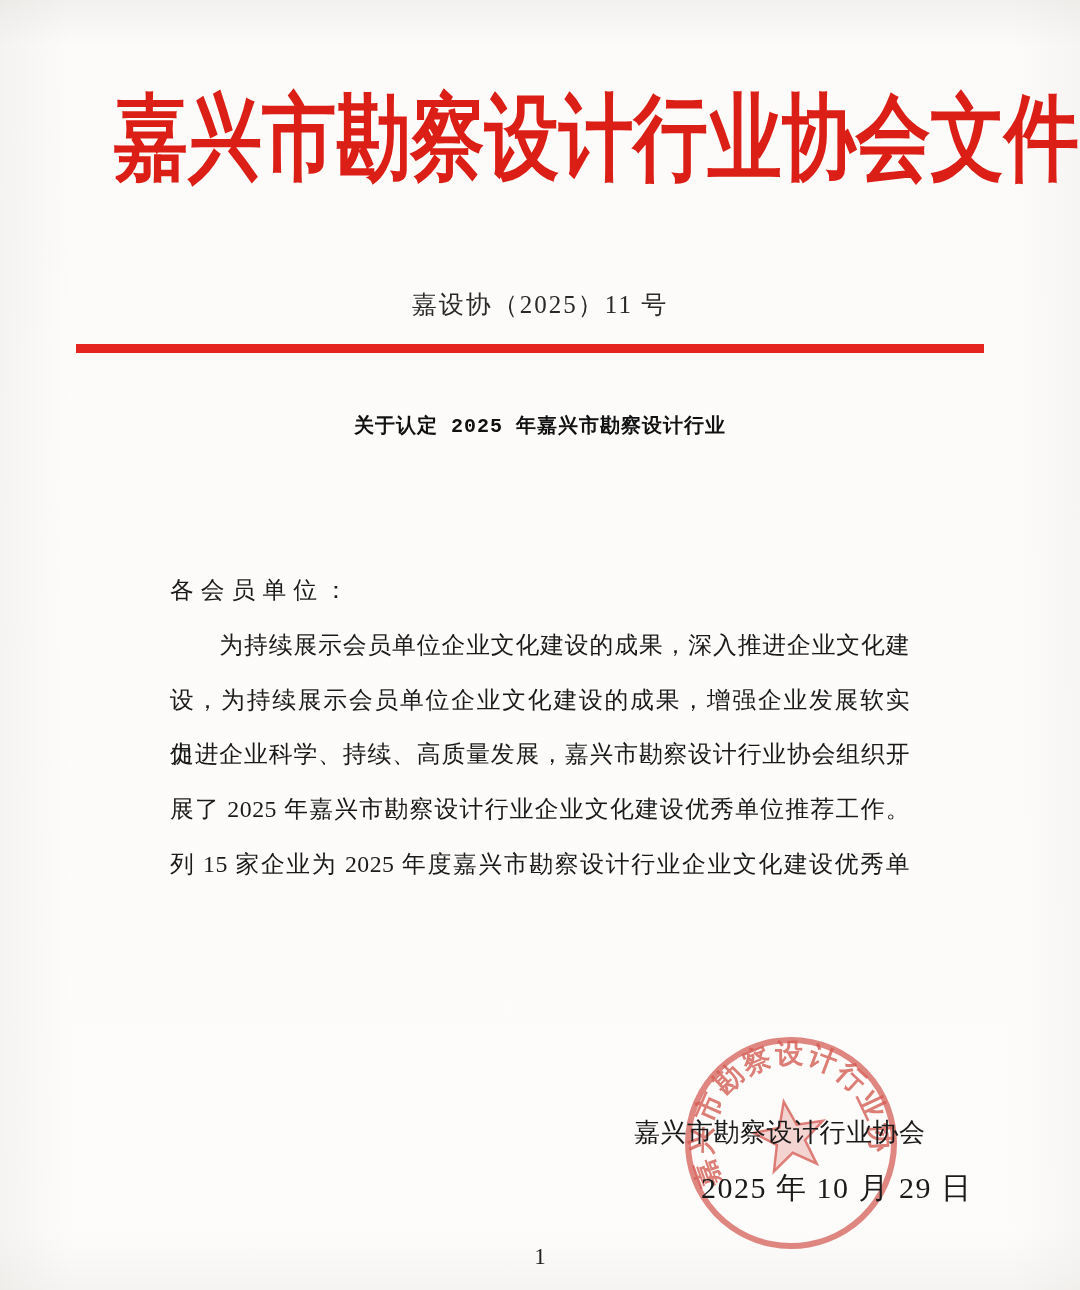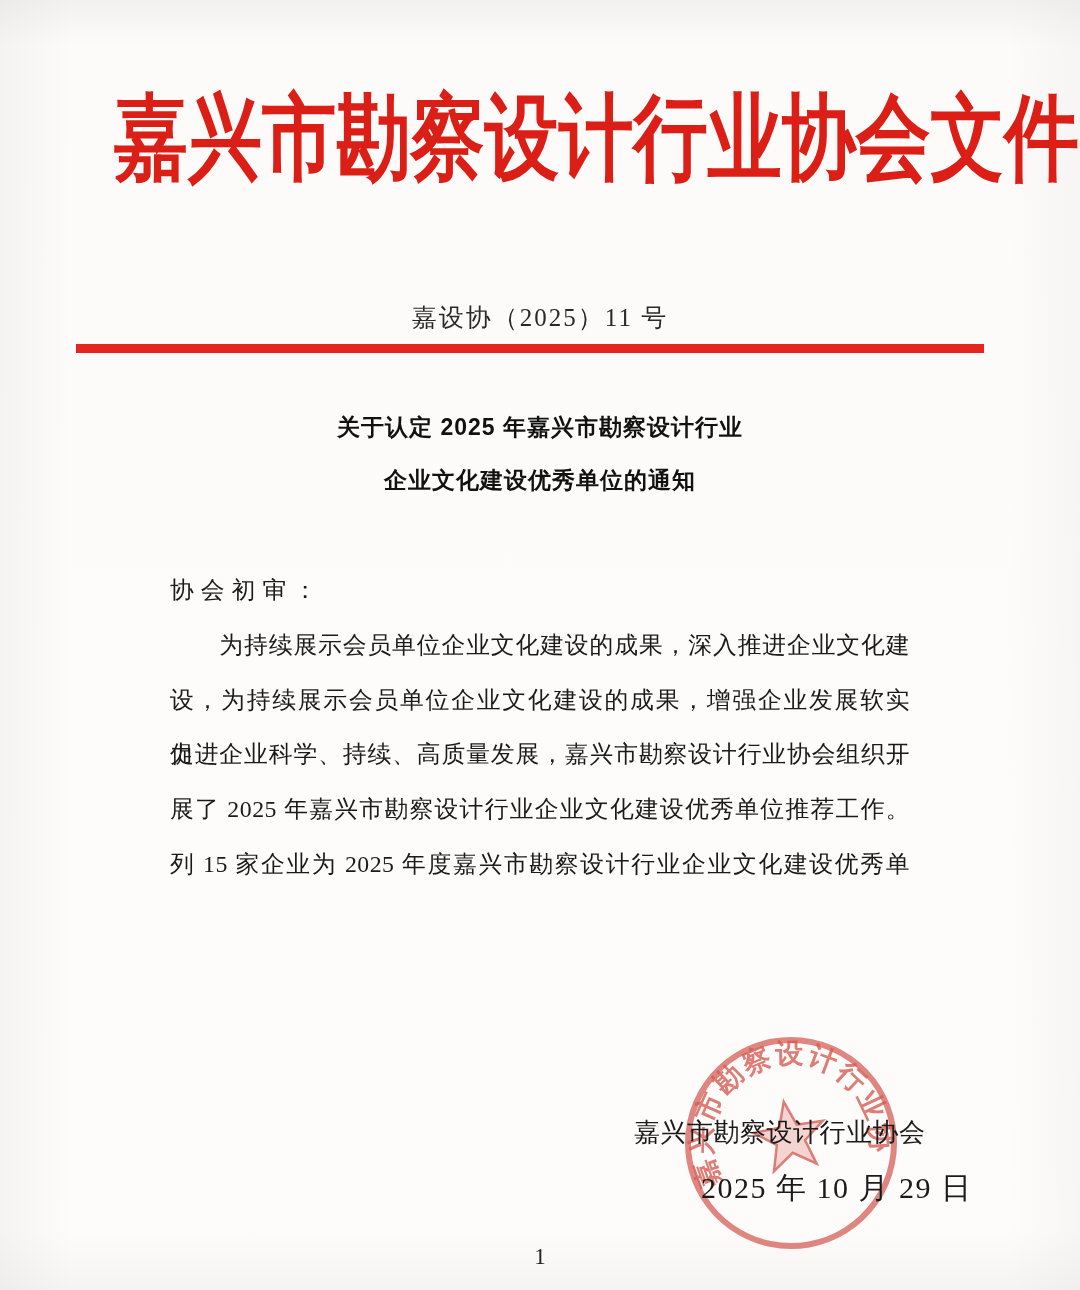--- a/index.html
+++ b/index.html
@@ -38,35 +38,34 @@
     transform-origin: 50% 50%;
     letter-spacing: 0px;
   }
   .doc-number {
     position: absolute;
     top: 288px; left: 0; width: 1080px;
     text-align: center;
     font-size: 25px;
     letter-spacing: 2px;
     color: #2a2a2a;
-    margin-top: 13px;
   }
   .red-line {
     position: absolute;
     top: 344px; left: 76px;
     width: 908px; height: 9px;
     background: #e52520;
   }
   .doc-title {
     position: absolute;
     top: 404px; left: 0; width: 1080px;
     text-align: center;
-    font-family: Liberation Sans, sans-serif;
+    font-family: Liberation Mono, monospace;
     font-weight: bold;
-    font-size: 23px;
+    font-size: 20px;
     color: #111;
   }
   .doc-title .t-line { height: 53px; line-height: 46px; letter-spacing: 1px; }
   .body-block {
     position: absolute;
     top: 563px; left: 170px;
     width: 740px;
     font-size: 23.8px;
     color: #1a1a1a;
     letter-spacing: 0.5px;
@@ -126,25 +125,24 @@
   <div class="scan-shade"></div>
 
   <div class="header-title">嘉兴市勘察设计行业协会文件</div>
 
   <div class="doc-number">嘉设协（2025）11 号</div>
 
   <div class="red-line"></div>
 
   <div class="doc-title">
     <div class="t-line">关于认定 2025 年嘉兴市勘察设计行业</div>
-    <div class="t-line">企业文化建设优秀单位的通知</div>
   </div>
 
   <div class="body-block">
-    <div class="b-line spread">协会初审：</div>
+    <div class="b-line spread">各会员单位：</div>
     <div class="b-line just">　　为持续展示会员单位企业文化建设的成果，深入推进企业文化建</div>
     <div class="b-line just">设，为持续展示会员单位企业文化建设的成果，增强企业发展软实力，</div>
     <div class="b-line just">促进企业科学、持续、高质量发展，嘉兴市勘察设计行业协会组织开</div>
     <div class="b-line just">展了 2025 年嘉兴市勘察设计行业企业文化建设优秀单位推荐工作。</div>
     <div class="b-line just">列 15 家企业为 2025 年度嘉兴市勘察设计行业企业文化建设优秀单</div>
   </div>
 
   <svg class="stamp" viewBox="0 0 230 230" aria-hidden="true">
     <circle cx="115" cy="115" r="103" fill="none" stroke="rgba(208,66,58,0.72)" stroke-width="6"></circle>
     <path id="stamp-arc" d="M 39.8 142.4 A 80 80 0 1 1 190.2 142.4" fill="none"></path>

